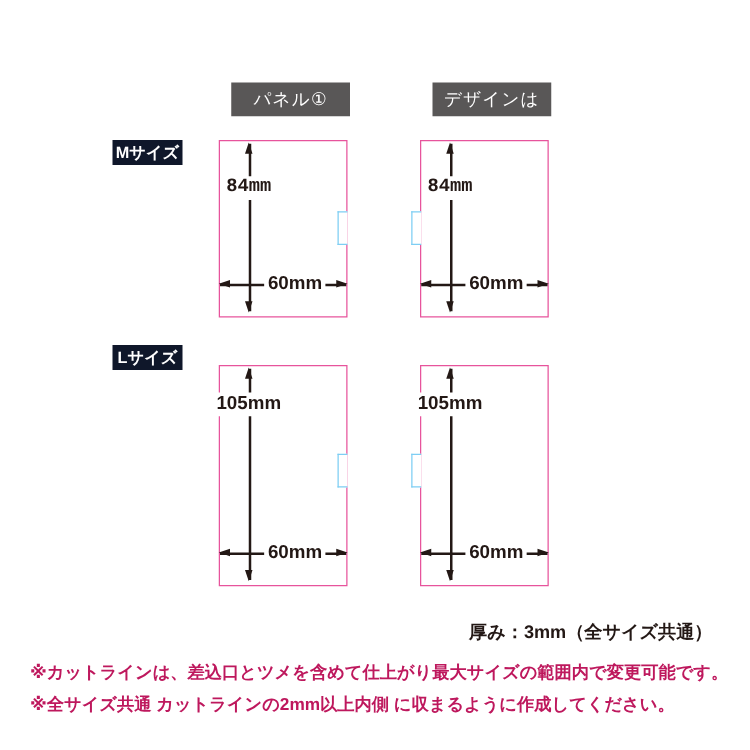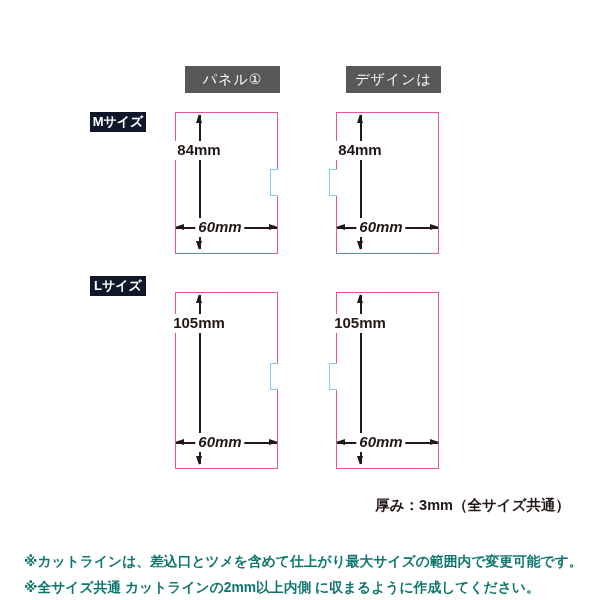--- a/index.html
+++ b/index.html
@@ -60,23 +60,23 @@
   }
   .harrow .ah-left  { left:-1px;  border-right:9px solid #231815; }
   .harrow .ah-right { right:-1px; border-left:9px solid #231815; }
 
   .dim-label {
     position:absolute; background:#ffffff; color:#231815;
     font-size:15px; font-weight:bold; line-height:1.1; padding:1px 3px;
     white-space:nowrap; z-index:3;
   }
   .dim-h { left:23px; transform:translateX(-50%); }
-  .m1 .dim-h, .m2 .dim-h { top:28px; }
+  .m1 .dim-h, .m2 .dim-h { top:28px;font-family:Liberation Mono, monospace; }
   .l1 .dim-h, .l2 .dim-h { top:21px; }
-  .dim-w { left:44px; transform:translateX(-50%);font-style:italic; }
+  .dim-w { left:60px; transform:translateX(-50%); }
   .m1 .dim-w, .m2 .dim-w { top:105px; }
   .l1 .dim-w, .l2 .dim-w { top:140px; }
 
   
   .notch {
     position:absolute; box-sizing:border-box; width:8px; height:27px;
     background:#ffffff; z-index:2;
     border-left:1.5px solid #7ecef4;
     border-top:1.5px solid #7ecef4;
     border-bottom:1.5px solid #7ecef4;
@@ -85,21 +85,21 @@
   .l1 .notch, .l2 .notch { top:70px; }
   .notch.right { right:-1px; }
   .notch.left  { left:-8px; }
 
   .thickness-note {
     position:absolute; right:30px; top:496px;
     font-size:14.5px; font-weight:bold; color:#231815; white-space:nowrap;
   }
   .footnote {
     position:absolute; left:24px;
-    font-size:13.8px; font-weight:bold; color:#0f766e; white-space:nowrap;margin-top:24px;
+    font-size:13.8px; font-weight:bold; color:#be185d; white-space:nowrap;
   }
   .footnote.f1 { top:529px; }
   .footnote.f2 { top:555px; }
 </style>
 </head>
 <body>
 
 <div class="canvas">
 
 

